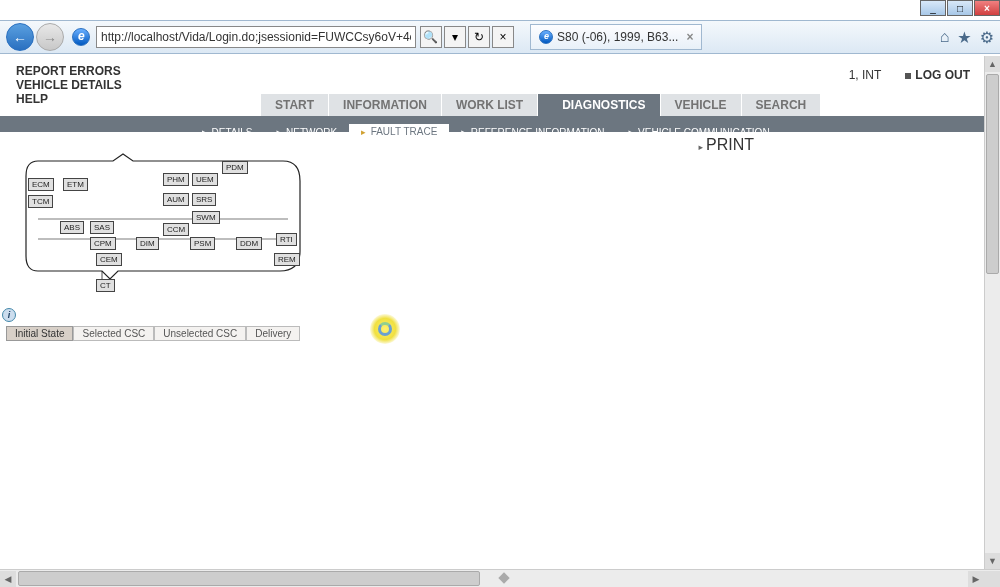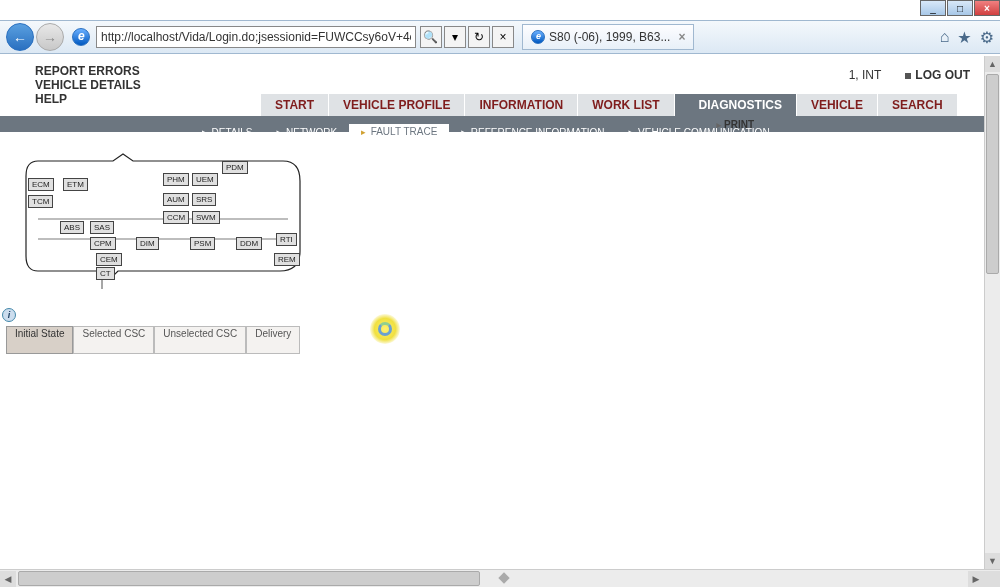--- a/index.html
+++ b/index.html
@@ -14,58 +14,58 @@
 
   
   .browser-bar { position: absolute; top: 20px; left: 0; right: 0; height: 34px; background: linear-gradient(#f4f8fc,#dce8f4); border-top:1px solid #a0b8d0; border-bottom:1px solid #a0b8d0; display:flex; align-items:center; padding: 0 6px; }
   .nav-btn { width:28px; height:28px; border-radius:50%; background:linear-gradient(#5aa0e0,#2a70c0); border:1px solid #2a70c0; margin-right:2px; display:flex; align-items:center; justify-content:center; color:#fff; font-size:14px; cursor:pointer; }
   .nav-btn.fwd { background:linear-gradient(#e8e8e8,#c8c8c8); border:1px solid #aaa; color:#888; }
   .ie-icon { width:18px; height:18px; border-radius:50%; background:linear-gradient(#6ab0ff,#0058c0); border:1px solid #2a70c0; margin: 0 6px; position:relative; }
   .ie-icon::after { content:'e'; position:absolute; color:#fff; font-weight:bold; font-size:12px; left:5px; top:0; font-style:italic;}
   .addr { flex: 0 0 320px; height:22px; border:1px solid #888; background:#fff; padding:2px 4px; font-size:12px; color:#333; }
   .addr-btns { display:flex; align-items:center; margin-left:4px; }
   .ab { width:22px; height:22px; border:1px solid #888; background:#f4f4f4; margin-right:2px; display:flex; align-items:center; justify-content:center; cursor:pointer; font-size:12px;}
-  .tab { height:26px; border:1px solid #a0b8d0; background:linear-gradient(#fdfdff,#e8f0f8); margin-left:6px; padding:0 8px; display:flex; align-items:center; font-size:12px; color:#333; cursor:pointer; }
+  .tab { height:26px; border:1px solid #a0b8d0; background:linear-gradient(#fdfdff,#e8f0f8); margin-left:14px; padding:0 8px; display:flex; align-items:center; font-size:12px; color:#333; cursor:pointer; }
   .tab .ie-icon { width:14px; height:14px; margin:0 4px 0 0;}
   .tab .ie-icon::after{ font-size:9px; left:4px;}
   .tab .tab-close{ margin-left:8px; color:#888; font-weight:bold; cursor:pointer;}
   .chrome-right { position:absolute; right:6px; display:flex; gap:8px; color:#4a6a8a; font-size:16px; }
   .chrome-right span{ cursor:pointer; }
 
   
   .page { position:absolute; top:56px; left:0; right:16px; bottom:18px; overflow:hidden; background:#fff; }
 
   .top-links { position:absolute; top:8px; left:16px; font-weight:bold; font-size:12px; color:#333; line-height:14px; }
-  .top-links div{ cursor:pointer;margin-left:19px; }
+  .top-links div{ cursor:pointer; }
   .top-right { position:absolute; top:12px; right:14px; font-size:12px; color:#333; display:flex; gap:24px; align-items:center;}
   .top-right .logout{ font-weight:bold; cursor:pointer;}
   .top-right .sq{ width:6px; height:6px; background:#555; display:inline-block; margin-right:4px; vertical-align:middle;}
 
   .mainnav { position:absolute; top:38px; left:260px; right:0; height:22px; display:flex; }
-  .mainnav .mitem { padding:0 14px; height:22px; line-height:22px; background:#dfe2e5; border-left:1px solid #fff; color:#7f1d1d; font-weight:bold; font-size:12px; cursor:pointer; white-space:nowrap;}
+  .mainnav .mitem { padding:0 14px; height:22px; line-height:22px; background:#dfe2e5; border-left:1px solid #fff; color:#737373; font-weight:bold; font-size:12px; cursor:pointer; white-space:nowrap;}
   .mainnav .mitem.active { background:#6c7680; color:#fff;padding-left:24px; }
 
   .subnav { position:absolute; top:60px; left:0; right:0; height:16px; background:#6c7680; display:flex; align-items:center; padding-left:190px; }
   .subnav .sitem { color:#fff; font-size:10px; font-weight:normal; padding:0 12px; cursor:pointer; display:flex; align-items:center;margin-top:16px; }
   .subnav .sitem::before{ content:'▸'; margin-right:5px; font-size:9px;}
   .subnav .sitem.active { background:#ffffff; color:#6c7680; height:16px; line-height:16px;}
   .subnav .sitem.active::before{ color:#d0a030;}
 
-  .printlnk { position:absolute; top:63px; right:230px; font-size:10px; font-weight:bold; color:#333; cursor:pointer;}
+  .printlnk { position:absolute; top:80px; right:230px; font-size:16px; font-weight:normal; color:#333; cursor:pointer;}
   .printlnk::before{ content:'▸'; margin-right:3px; font-size:9px; color:#666;}
 
   
   .diagram { position:absolute; top:95px; left:18px; width:290px; height:140px; }
   .car-outline { position:absolute; inset:0; }
   .module { position:absolute; border:1px solid #444; background:#e0e0e0; font-size:8px; font-family:Arial; padding:1px 3px; cursor:pointer; color:#222; line-height:9px;}
 
   .info-icon { position:absolute; top:252px; left:2px; width:14px; height:14px; border-radius:50%; background:#cde; border:1px solid #48a; font-size:9px; font-style:italic; font-weight:bold; color:#246; text-align:center; line-height:12px;}
 
   .legend { position:absolute; top:270px; left:6px; display:flex; }
-  .legend .litem{ height:28px; font-size:10px; padding:1px 8px; border:1px solid #bbb; background:#f4f2f0; color:#555; cursor:pointer;}
+  .legend .litem{ height:15px; font-size:10px; padding:1px 8px; border:1px solid #bbb; background:#f4f2f0; color:#555; cursor:pointer;}
   .legend .litem.first{ background:#d8d0c8; color:#333; border-color:#999;}
 
   .dtc-bar { position:absolute; top:286px; left:6px; width:787px; height:15px; background:#6c7680; color:#fff; font-size:10px; font-weight:bold; padding-left:4px; line-height:15px;}
 
   
   .loader { position:absolute; top:258px; left:370px; width:30px; height:30px; border-radius:50%; background:radial-gradient(circle,#fff070 0%,#f0e040 50%, rgba(255,240,100,0) 75%); display:flex; align-items:center; justify-content:center;}
   .loader .ring{ width:14px; height:14px; border-radius:50%; border:3px solid #6aa0d0; border-top-color:#90d090; }
 
   
   .vscroll { position:absolute; top:56px; right:0; bottom:18px; width:16px; background:#ececec; border-left:1px solid #ccc;}
@@ -117,21 +117,20 @@
     <div>VEHICLE DETAILS</div>
     <div>HELP</div>
   </div>
   <div class="top-right">
     <span>1, INT</span>
     <span class="logout"><span class="sq"></span><span>LOG OUT</span></span>
   </div>
 
   <div class="mainnav">
     <div class="mitem">START</div>
-    <div class="mitem">VEHICLE PROFILE</div>
     <div class="mitem">INFORMATION</div>
     <div class="mitem">WORK LIST</div>
     <div class="mitem active">DIAGNOSTICS</div>
     <div class="mitem">VEHICLE</div>
     <div class="mitem">SEARCH</div>
   </div>
 
   <div class="subnav">
     <div class="sitem">DETAILS</div>
     <div class="sitem">NETWORK</div>
@@ -151,32 +150,32 @@
       <line x1="84" y1="120" x2="84" y2="138" stroke="#222" stroke-width="0.8"></line>
     </svg>
     <div class="module" style="top:27px;left:10px">ECM</div>
     <div class="module" style="top:27px;left:45px">ETM</div>
     <div class="module" style="top:44px;left:10px">TCM</div>
     <div class="module" style="top:22px;left:145px">PHM</div>
     <div class="module" style="top:22px;left:174px">UEM</div>
     <div class="module" style="top:10px;left:204px">PDM</div>
     <div class="module" style="top:42px;left:145px">AUM</div>
     <div class="module" style="top:42px;left:174px">SRS</div>
-    <div class="module" style="top:60px;left:145px">CCM</div>
+    <div class="module" style="top:72px;left:145px">CCM</div>
     <div class="module" style="top:60px;left:174px">SWM</div>
     <div class="module" style="top:70px;left:42px">ABS</div>
     <div class="module" style="top:70px;left:72px">SAS</div>
     <div class="module" style="top:86px;left:72px">CPM</div>
     <div class="module" style="top:86px;left:118px">DIM</div>
     <div class="module" style="top:86px;left:172px">PSM</div>
     <div class="module" style="top:86px;left:218px">DDM</div>
     <div class="module" style="top:82px;left:258px">RTI</div>
     <div class="module" style="top:102px;left:256px">REM</div>
     <div class="module" style="top:102px;left:78px">CEM</div>
-    <div class="module" style="top:116px;left:78px">CT</div>
+    <div class="module" style="top:128px;left:78px">CT</div>
   </div>
 
   <div class="info-icon">i</div>
 
   <div class="legend">
     <div class="litem first">Initial State</div>
     <div class="litem">Selected CSC</div>
     <div class="litem">Unselected CSC</div>
     <div class="litem">Delivery</div>
   </div>

